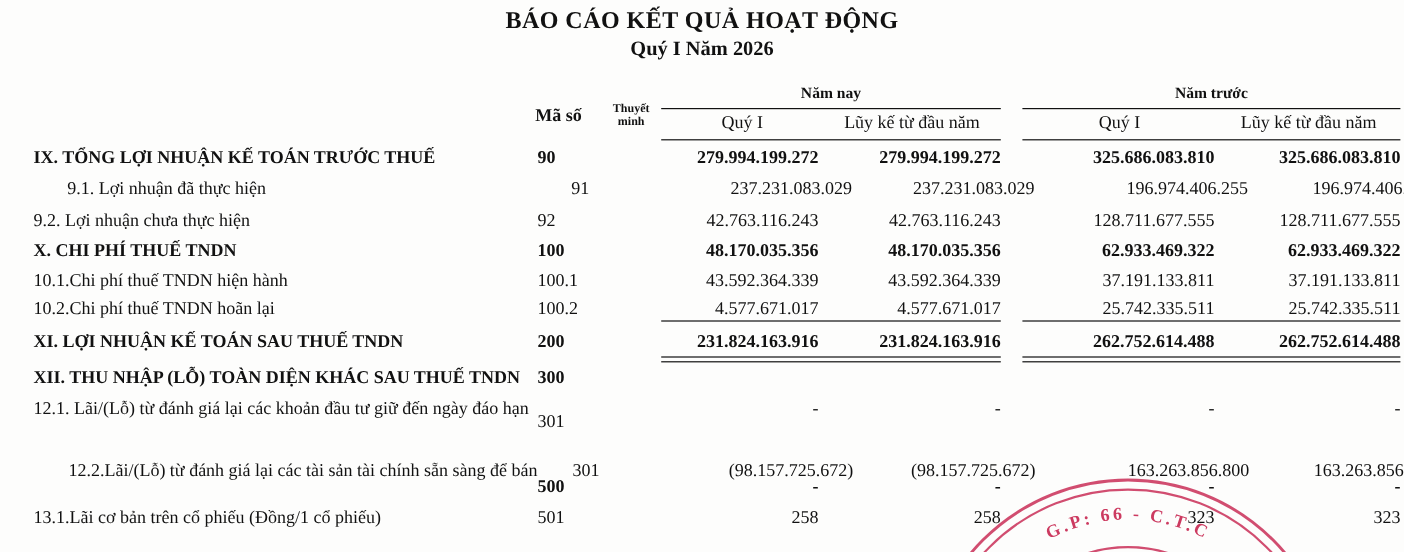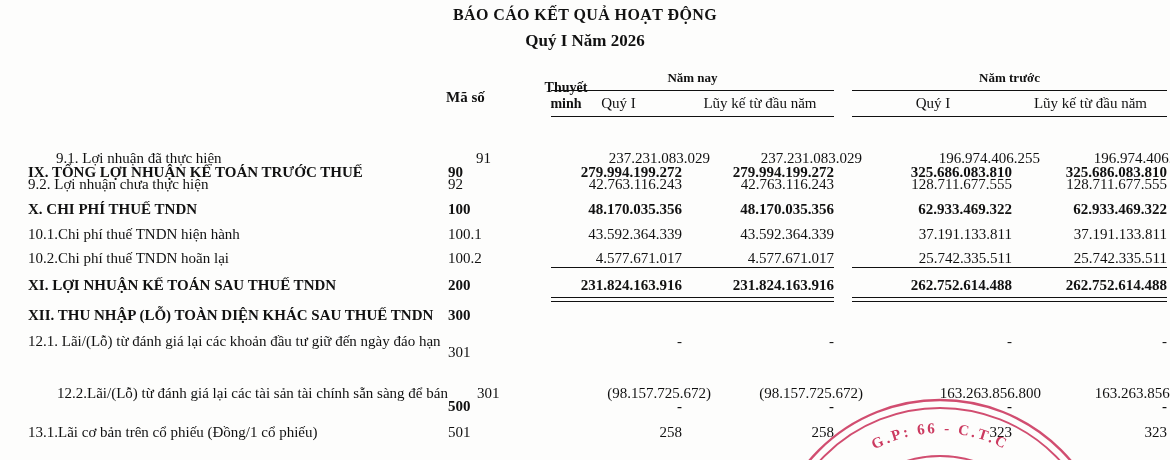--- a/index.html
+++ b/index.html
@@ -3,45 +3,45 @@
 <meta charset="utf-8">
 <style>
   html,body{margin:0;padding:0;}
   body{
     width:1170px;height:460px;position:relative;overflow:hidden;
     background:#fdfdfc;color:#111;
     font-family:"Liberation Serif","DejaVu Serif",serif;
   }
   .abs{position:absolute;}
   
-  .title{top:6px;left:0;width:1170px;text-align:center;font-size:16px;font-weight:bold;letter-spacing:.4px;}
+  .title{top:6px;left:0;width:1170px;text-align:center;font-size:20px;font-weight:bold;letter-spacing:.4px;}
   .subtitle{top:31px;left:0;width:1170px;text-align:center;font-size:17px;font-weight:bold;}
   
   .head-ma{left:446px;top:76px;width:58px;height:42px;display:flex;align-items:center;font-weight:bold;font-size:15px;}
-  .head-tm{left:500px;top:72px;width:52px;height:48px;display:flex;align-items:center;justify-content:center;text-align:center;font-weight:bold;font-size:14px;line-height:1.15;margin-left:40px;}
+  .head-tm{left:500px;top:72px;width:52px;height:48px;display:flex;align-items:center;justify-content:center;text-align:center;font-weight:bold;font-size:10px;line-height:1.15;}
   .grp{top:70px;}
   .grp-nn{left:551px;width:283px;}
   .grp-nt{left:852px;width:315px;}
   .gtitle{height:20px;text-align:center;font-weight:bold;font-size:13px;border-bottom:1.6px solid #111;}
   .gcols{display:flex;height:25px;border-bottom:1.8px solid #111;font-weight:normal;font-size:15px;}
   .gcols span{display:flex;align-items:center;justify-content:center;}
   .grp-nn .gq{width:135px;} .grp-nn .gl{flex:1;}
   .grp-nt .gq{width:162px;} .grp-nt .gl{flex:1;}
   
   .row{position:absolute;left:0;width:1170px;height:26px;font-size:15px;}
   .row .cell{position:absolute;top:0;line-height:25px;}
   .cell.label{left:28px;width:418px;text-align:justify;line-height:24px;}
   .cell.code{left:448px;width:55px;}
   .cell.v{text-align:right;}
   .v0{left:551px;width:131px;}
   .v1{left:684px;width:150px;}
   .v2{left:854px;width:158px;}
   .v3{left:1014px;width:153px;}
   .bold{font-weight:bold;}
-  .r1{top:120px;margin-top:40px;} .r2{top:146px;margin-left:28px;} .r3{top:172px;} .r4{top:197px;}
+  .r1{top:120px;} .r2{top:146px;margin-left:28px;} .r3{top:172px;} .r4{top:197px;}
   .r5{top:222px;} .r6{top:246px;} .r7{top:273px;} .r8{top:303px;padding-left:41px;}
   .r9{top:329px;height:50px;padding-left:46px;} .r10{top:381px;margin-left:29px;} .r11{top:394px;} .r12{top:420px;}
   .r9 .cell.code{top:11px;}
   
   .rule{position:absolute;border-top:1.6px solid #111;height:0;}
   .rule-nn{left:551px;width:283px;} .rule-nt{left:852px;width:315px;}
   .rule-top{top:267px;}
   .rule-dbl{position:absolute;top:297px;height:3px;border-top:1.7px solid #111;border-bottom:1.7px solid #111;}
   
   .stamp{left:780px;top:396px;width:330px;height:64px;}

